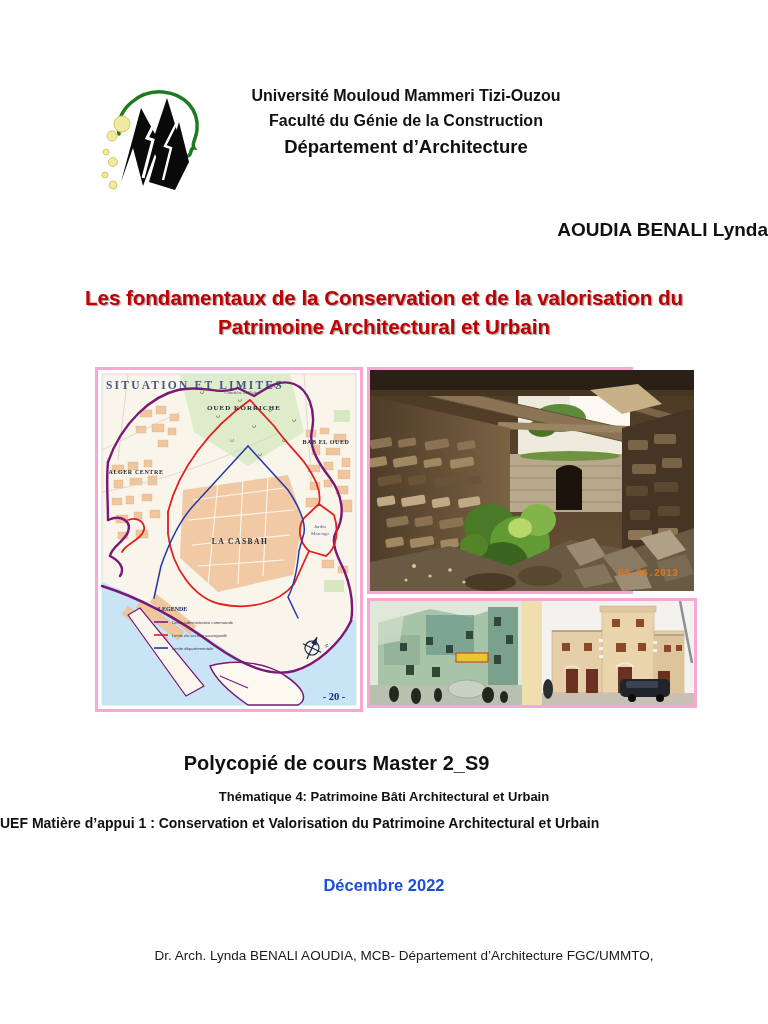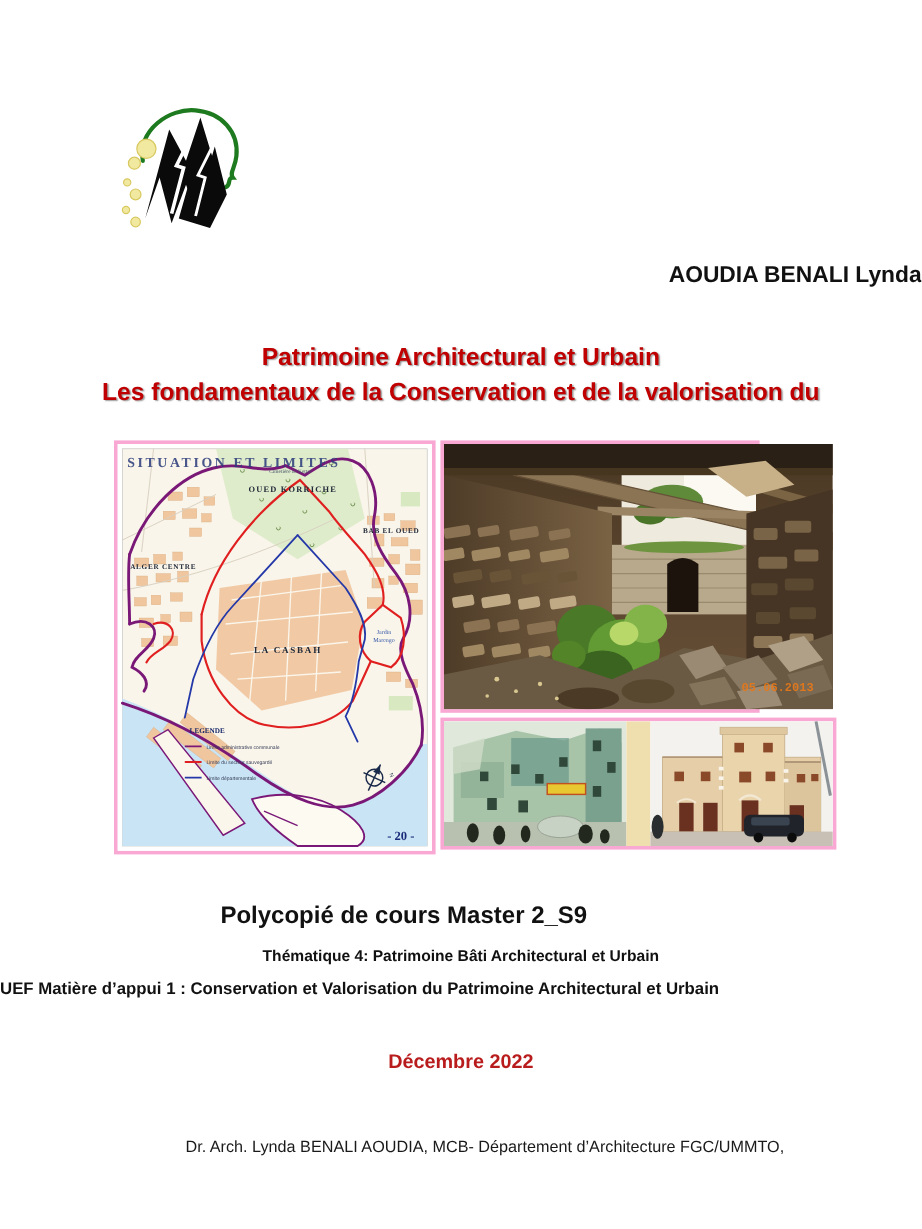--- a/index.html
+++ b/index.html
@@ -45,21 +45,21 @@
   .course-theme{
     position:absolute;top:789px;left:0;width:768px;text-align:center;
     font-size:13px;font-weight:bold;color:#111;
   }
   .course-uef{
     position:absolute;top:815px;left:0;width:651px;text-align:left;
     font-size:14px;font-weight:bold;color:#111;
   }
   .date-line{
     position:absolute;top:876px;left:0;width:768px;text-align:center;
-    font-size:16.5px;font-weight:bold;color:#b91c1c;
+    font-size:16.5px;font-weight:bold;color:#1d4ed8;
   }
   .footer{
     position:absolute;top:946px;left:0;width:768px;text-align:center;
     font-size:13.5px;line-height:20px;color:#1a1a1a;padding-left:20px;
   }
   .serif{font-family:"Liberation Serif", serif;}
 </style>
 </head>
 <body>
 
@@ -80,26 +80,31 @@
         <circle cx="25" cy="42" r="8"></circle>
         <circle cx="15" cy="54" r="5"></circle>
         <circle cx="9" cy="70" r="3"></circle>
         <circle cx="16" cy="80" r="4.5"></circle>
         <circle cx="8" cy="93" r="3"></circle>
         <circle cx="16" cy="103" r="4"></circle>
       </g>
     </svg>
   </div>
 
+  <div class="header-text">
+    <div class="h1">Université Mouloud Mammeri Tizi-Ouzou</div>
+    <div class="h2">Faculté du Génie de la Construction</div>
+    <div class="h3">Département d’Architecture</div>
+  </div>
 
   <div class="author">AOUDIA BENALI Lynda</div>
 
   <div class="main-title">
+    <div>Les fondamentaux de la Conservation et de la valorisation du</div>
     <div>Patrimoine Architectural et Urbain</div>
-    <div>Les fondamentaux de la Conservation et de la valorisation du</div>
   </div>
 
   <div class="fig fig-map">
     <svg width="262" height="339" viewBox="0 0 262 339">
       <rect x="0" y="0" width="262" height="339" fill="#ffffff"></rect>
       <rect x="4" y="4" width="254" height="331" fill="#f9f5ea" stroke="#bbb" stroke-width="0.5"></rect>
 
       <polygon points="82,4 192,4 206,62 150,96 96,62" fill="#dfeccb"></polygon>
       <g stroke="#6f8f4f" stroke-width="0.8" fill="none">
         <circle cx="104" cy="22" r="1.6" stroke-dasharray="5 3"></circle>

